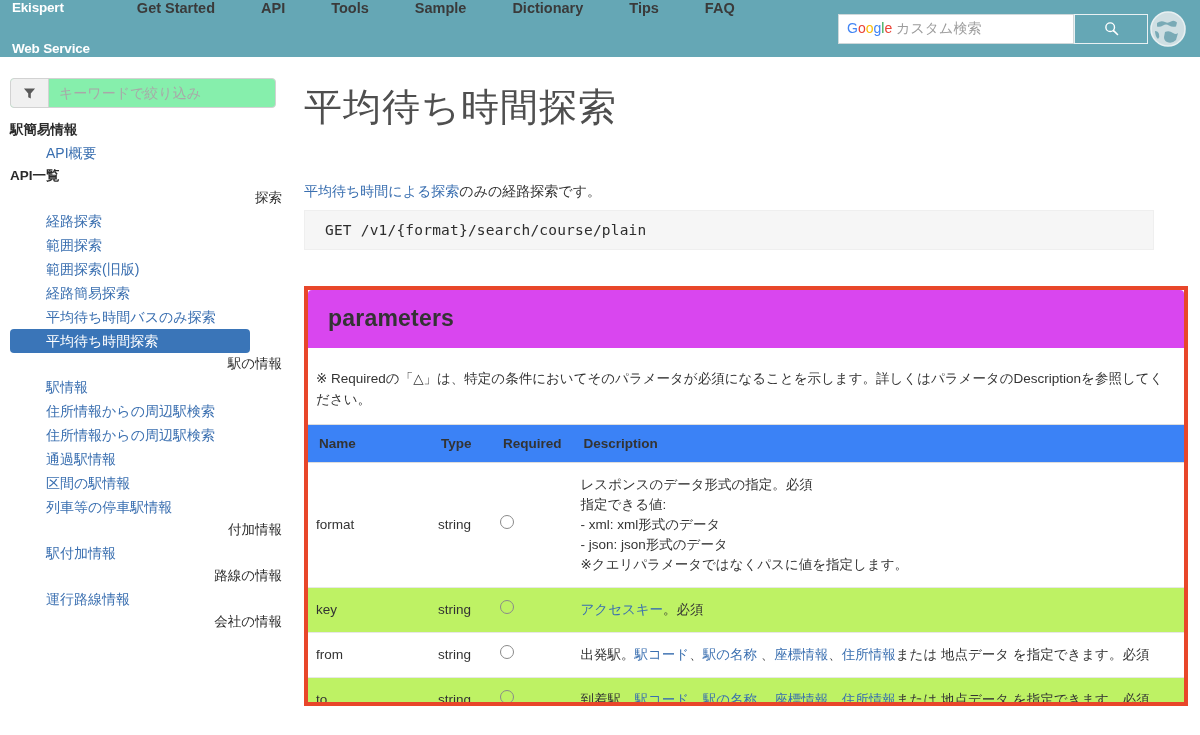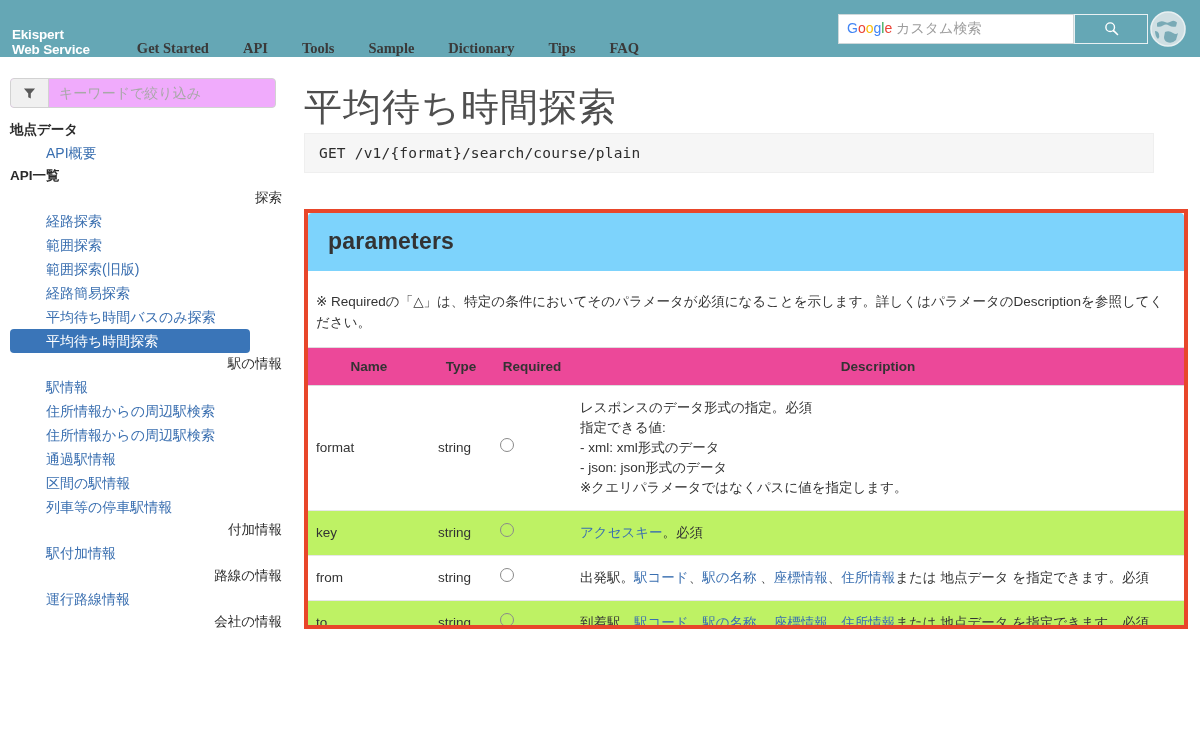--- a/index.html
+++ b/index.html
@@ -10,40 +10,39 @@
     background: #ffffff;
     font-family: "Liberation Sans", "DejaVu Sans", sans-serif;
     color: #333;
   }
 
   
   .site-header {
     height: 57px;
     background: #65a7b5;
     display: flex;
-    align-items: flex-end;
+    align-items: flex-start;
     padding: 0 14px 0 10px;
     position: relative;
   }
   .brand {
     color: #ffffff;
     font-weight: bold;
     font-size: 13.5px;
     line-height: 15px;
     letter-spacing: -0.2px;
     white-space: nowrap;
     margin-right: 30px;
     padding-left: 2px;
   }
-  .brand .l2 { display: block; }
+  .brand .l2 { display: block; margin-top: 26px; }
   .main-nav {
     display: flex;
     align-items: center;
-    gap: 0px;
-    font-family: Liberation Serif, serif;
+    gap: 12px;
   }
   .main-nav a {
     color: #3a3a3a;
     font-weight: bold;
     font-size: 14.5px;
     text-decoration: none;
     padding: 0 17px;
     white-space: nowrap;
   }
   .header-right {
@@ -102,21 +101,21 @@
   }
 
   
   .filter-row {
     display: flex;
     height: 30px;
     border: 1px solid #d2d2d2;
     border-radius: 4px;
     overflow: hidden;
     width: 266px;
-    background: #f0abfc;
+    background: #86efac;
   }
   .filter-icon-box {
     width: 38px;
     background: #f0f0f0;
     border-right: 1px solid #d2d2d2;
     display: flex;
     align-items: center;
     justify-content: center;
   }
   .filter-input {
@@ -178,38 +177,38 @@
     margin: 48px 0 9px 4px;
     line-height: 20px;
   }
   .intro a { color: #3a6fb0; text-decoration: none; }
   .code-block {
     background: #f6f6f6;
     border: 1px solid #efefef;
     font-family: "DejaVu Sans Mono", "Liberation Mono", monospace;
     font-size: 14.5px;
     color: #2d2d2d;
-    padding: 11px 14px;
+    padding: 11px 20px;
     margin: 0 0 0 4px;
     width: 850px;
     letter-spacing: 0.2px;
   }
 
   
   .param-panel {
     margin: 36px 0 0 4px;
     width: 884px;
     border: 4px solid #e8462a;
     background: #ffffff;
     height: 420px;
     overflow: hidden;
     position: relative;
   }
   .panel-head {
-    background: #7dd3fc;
+    background: #d946ef;
     border-radius: 4px 4px 0 0;
     padding: 15px 20px 16px 20px;
   }
   .panel-head h2 {
     margin: 0;
     font-size: 23px;
     font-weight: bold;
     color: #333;
     letter-spacing: 0.2px;
   }
@@ -218,25 +217,25 @@
     color: #333;
     line-height: 21px;
     padding: 20px 8px 14px 8px;
   }
   table.params {
     width: 100%;
     border-collapse: collapse;
     font-size: 13.5px;
   }
   table.params th {
-    text-align: center;
-    background: #ec4899;
-    font-weight: bold;
-    color: #333;
-    padding: 11px 4px;
+    text-align: left;
+    background: #3b82f6;
+    font-weight: bold;
+    color: #333;
+    padding: 11px 11px;
     border-top: 1px solid #dddddd;
     border-bottom: 1px solid #dddddd;
     font-size: 13.5px;
   }
   table.params td {
     padding: 12px 8px;
     border-bottom: 1px solid #e7e7e7;
     vertical-align: middle;
     color: #333;
     line-height: 20px;
@@ -299,21 +298,21 @@
     <div class="filter-row">
       <div class="filter-icon-box">
         <svg width="13" height="13" viewBox="0 0 14 14">
           <path d="M1 1.5 H13 L8.4 7 V12.5 L5.6 11 V7 Z" fill="#5a5a5a"></path>
         </svg>
       </div>
       <input class="filter-input" type="text" placeholder="キーワードで絞り込み" style="">
     </div>
 
     <div class="nav-tree">
-      <div class="nav-h1">地点データ</div>
+      <div class="nav-h1">駅簡易情報</div>
       <a class="nav-link" href="#">API概要</a>
       <div class="nav-h1">API一覧</div>
       <div class="nav-h2">探索</div>
       <a class="nav-link" href="#">経路探索</a>
       <a class="nav-link" href="#">範囲探索</a>
       <a class="nav-link" href="#">範囲探索(旧版)</a>
       <a class="nav-link" href="#">経路簡易探索</a>
       <a class="nav-link" href="#">平均待ち時間バスのみ探索</a>
       <a class="nav-link active" href="#">平均待ち時間探索</a>
       <div class="nav-h2">駅の情報</div>
@@ -327,20 +326,23 @@
       <a class="nav-link" href="#">駅付加情報</a>
       <div class="nav-h2">路線の情報</div>
       <a class="nav-link" href="#">運行路線情報</a>
       <div class="nav-h2">会社の情報</div>
     </div>
   </aside>
 
   <main class="content">
     <h1 class="page-title">平均待ち時間探索</h1>
 
+    <p class="intro">
+      <a href="#">平均待ち時間による探索</a><span>のみの経路探索です。</span>
+    </p>
 
     <div class="code-block">GET /v1/{format}/search/course/plain</div>
 
     <section class="param-panel">
       <div class="panel-head">
         <h2>parameters</h2>
       </div>
 
       <div class="panel-note">※ Requiredの「△」は、特定の条件においてそのパラメータが必須になることを示します。詳しくはパラメータのDescriptionを参照してください。</div>
 

